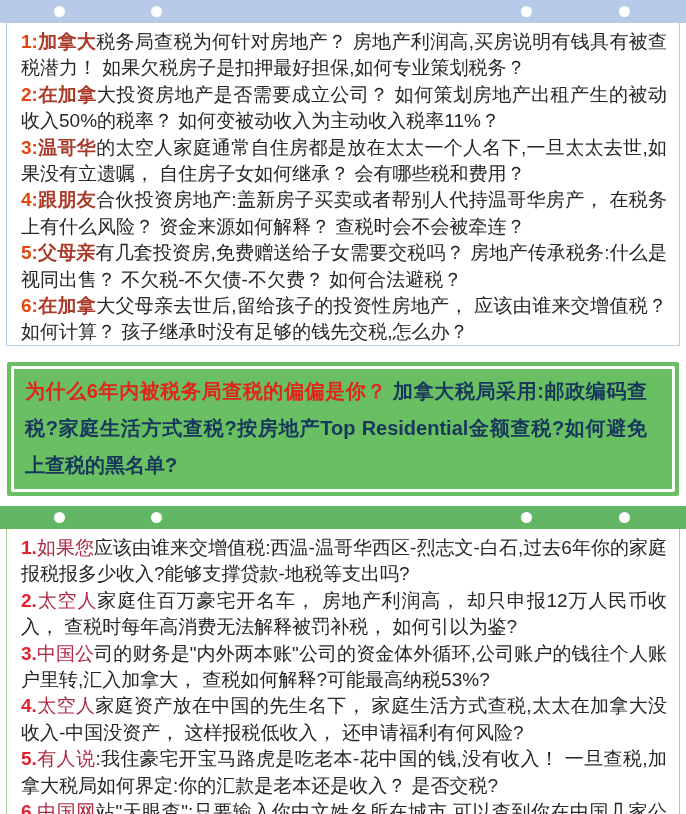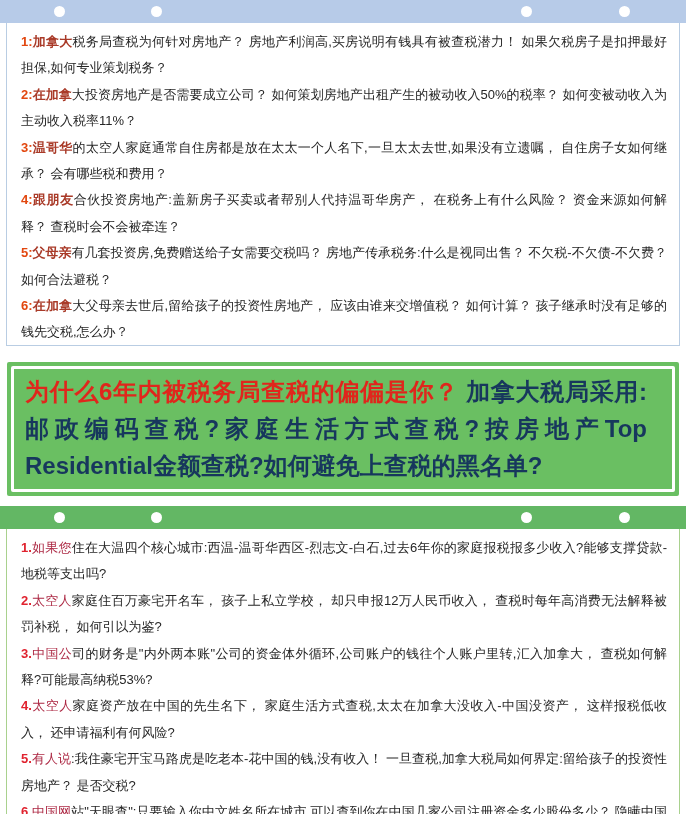--- a/index.html
+++ b/index.html
@@ -29,42 +29,42 @@
   .hole:nth-child(3){left:521px;}
   .hole:nth-child(4){left:619px;}
   .card{
     margin:0 6px;background:#ffffff;
     border:1px solid var(--blue-border);border-top:none;
   }
   .card.green-card{border-color:var(--green-border);}
   .card-body{
     height:322px;overflow:hidden;
     padding:6px 12px 6px 14px;
-    font-size:13px;line-height:26.4px;
+    font-size:19px;line-height:26.4px;
     text-align:justify;
   }
   .card.green-card .card-body{height:321px;}
   .item{display:inline;}
   .prefix{font-weight:700;}
   .num{font-weight:700;}
   .top-card .num{color:var(--top-num);}
   .top-card .word{color:var(--top-word);font-weight:700;}
   .bottom-card .num{color:var(--bottom-num);}
   .bottom-card .word{color:var(--bottom-word);font-weight:400;}
   .item-text{color:var(--body-text);font-weight:400;}
   .item::after{content:"\A";white-space:pre;}
   .banner{
     margin:16px 7px 10px 7px;
     background:var(--banner-bg);
     padding:4px;border-radius:2px;
   }
   .banner-inner{
     border:3px solid #ffffff;border-radius:2px;
     padding:4px 25px 5px 11px;
-    font-size:24px;font-weight:700;line-height:37px;
+    font-size:20px;font-weight:700;line-height:37px;
     text-align:justify;
   }
   .banner-red{color:var(--banner-red);}
   .banner-dark{color:var(--banner-dark);}
 </style>
 </head>
 <body>
 
 <div class="bar blue">
   <span class="hole"></span>
@@ -92,20 +92,20 @@
 
 <div class="bar green">
   <span class="hole"></span>
   <span class="hole"></span>
   <span class="hole"></span>
   <span class="hole"></span>
 </div>
 
 <div class="card green-card bottom-card">
   <div class="card-body">
-    <span class="item"><span class="prefix"><span class="num">1.</span><span class="word">如果您</span></span><span class="item-text">住在大温四个核心城市:西温-温哥华西区-烈志文-白石,过去6年你的家庭报税报多少收入?能够支撑贷款-地税等支出吗?</span></span>
-    <span class="item"><span class="prefix"><span class="num">2.</span><span class="word">太空人</span></span><span class="item-text">家庭住百万豪宅开名车， 孩子上私立学校， 却只申报12万人民币收入， 查税时每年高消费无法解释被罚补税， 如何引以为鉴?</span></span>
+    <span class="item"><span class="prefix"><span class="num">1.</span><span class="word">如果您</span></span><span class="item-text">应该由谁来交增值税:西温-温哥华西区-烈志文-白石,过去6年你的家庭报税报多少收入?能够支撑贷款-地税等支出吗?</span></span>
+    <span class="item"><span class="prefix"><span class="num">2.</span><span class="word">太空人</span></span><span class="item-text">家庭住百万豪宅开名车， 房地产利润高， 却只申报12万人民币收入， 查税时每年高消费无法解释被罚补税， 如何引以为鉴?</span></span>
     <span class="item"><span class="prefix"><span class="num">3.</span><span class="word">中国公</span></span><span class="item-text">司的财务是"内外两本账"公司的资金体外循环,公司账户的钱往个人账户里转,汇入加拿大， 查税如何解释?可能最高纳税53%?</span></span>
     <span class="item"><span class="prefix"><span class="num">4.</span><span class="word">太空人</span></span><span class="item-text">家庭资产放在中国的先生名下， 家庭生活方式查税,太太在加拿大没收入-中国没资产， 这样报税低收入， 还申请福利有何风险?</span></span>
-    <span class="item"><span class="prefix"><span class="num">5.</span><span class="word">有人说</span></span><span class="item-text">:我住豪宅开宝马路虎是吃老本-花中国的钱,没有收入！ 一旦查税,加拿大税局如何界定:留给孩子的投资性房地产？ 是否交税?</span></span>
+    <span class="item"><span class="prefix"><span class="num">5.</span><span class="word">有人说</span></span><span class="item-text">:我住豪宅开宝马路虎是吃老本-花中国的钱,没有收入！ 一旦查税,加拿大税局如何界定:你的汇款是老本还是收入？ 是否交税?</span></span>
     <span class="item"><span class="prefix"><span class="num">6.</span><span class="word">中国网</span></span><span class="item-text">站"天眼查":只要输入你中文姓名所在城市,可以查到你在中国几家公司注册资金多少股份多少？ 隐瞒中国公司如何被罚款?</span></span>
   </div>
 </div>
 
 </body></html>

